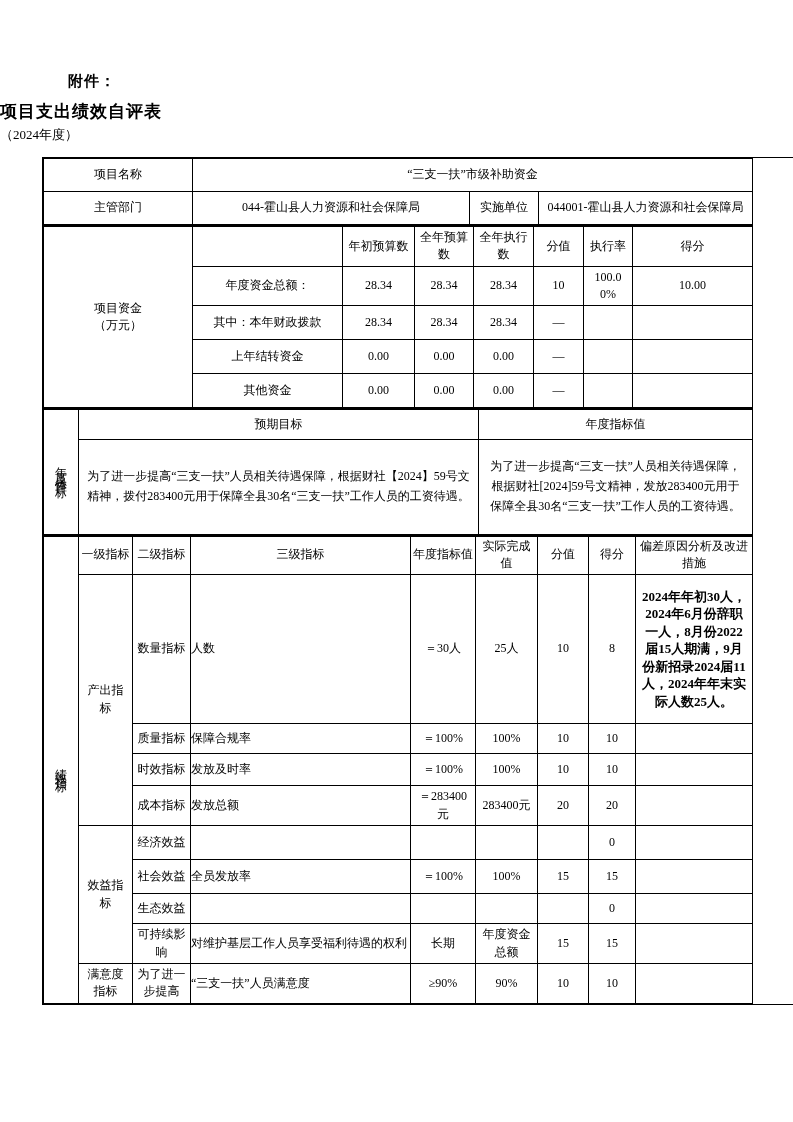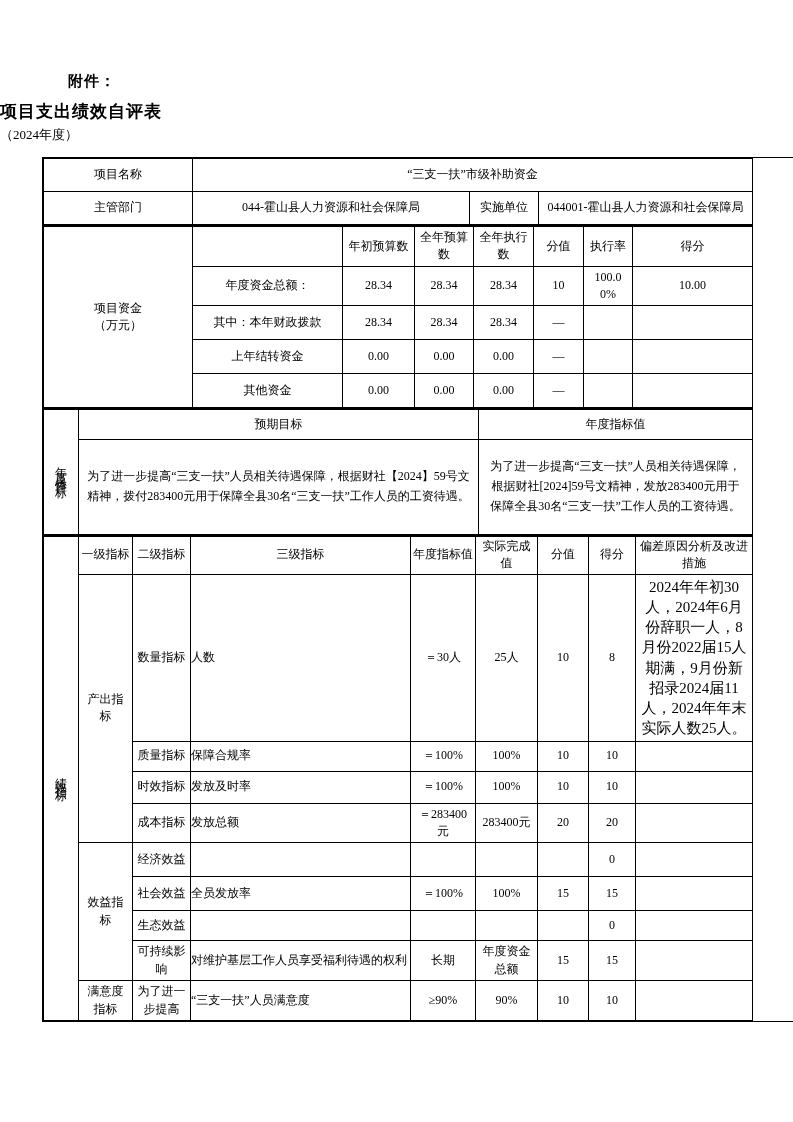--- a/index.html
+++ b/index.html
@@ -9,21 +9,21 @@
   .attachment { position:absolute; left:68px; top:72px; font-size:15px; font-weight:bold; letter-spacing:1px; }
   .title { position:absolute; left:0; top:100px; width:100%; font-size:17px; font-weight:bold; letter-spacing:1px; }
   .subtitle { position:absolute; left:0; top:126px; width:100%; font-size:13px; }
   .tablewrap { position:absolute; left:42px; top:157px; width:775px; border:1px solid #000; }
   table.t { border-collapse:collapse; table-layout:fixed; width:709px; }
   table.sec { border-top:2px solid #000; }
   .t td { border:1px solid #000; text-align:center; vertical-align:middle; font-size:12px; line-height:1.45; padding:2px 3px; word-break:break-all; overflow:hidden; }
   .t td.left { text-align:left; padding-left:0; }
   .t td.pre { white-space:pre-line; }
   .t td.hdr { padding:1px 1px; }
-  .t td.dev { font-size:15px; line-height:1.35; padding:2px 4px; }
+  .t td.dev { font-size:13px; line-height:1.35; padding:13px 4px;font-weight:bold; }
   .t td.goals { padding:6px 8px; line-height:1.65; }
   .t td.total-label { font-weight:bold; letter-spacing:2px; }
   .vertcell span { display:inline-block; writing-mode:vertical-lr; text-orientation:upright; letter-spacing:4px; line-height:1; }
 </style>
 </head>
 <body>
 
 <div class="sheet">
   <div class="attachment">附件：</div>
   <div class="title">项目支出绩效自评表</div>

